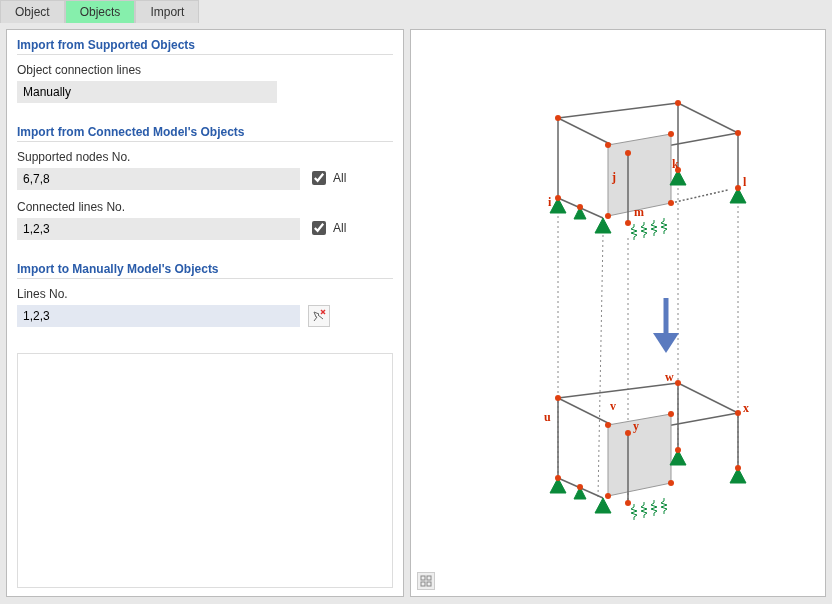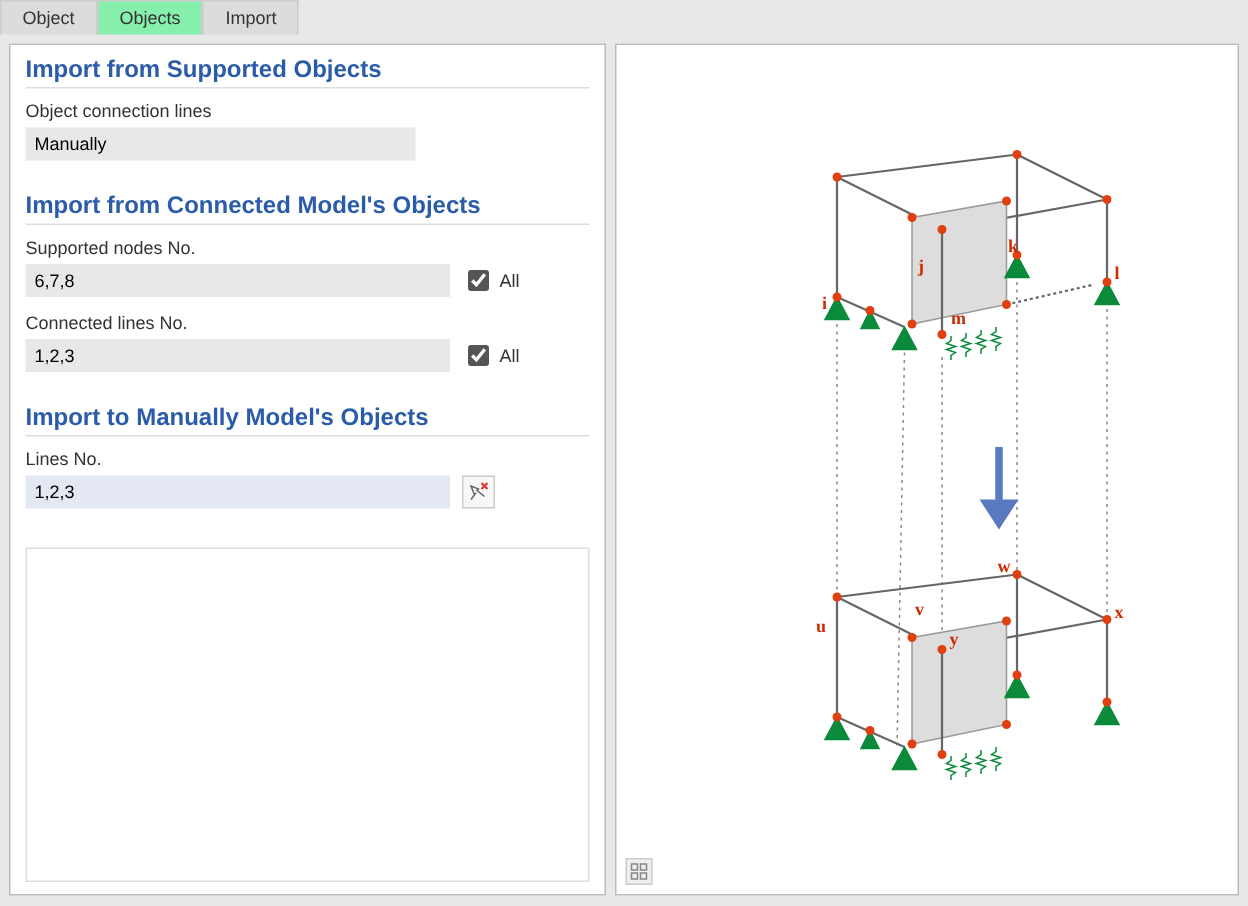--- a/index.html
+++ b/index.html
@@ -50,39 +50,39 @@
   }
   .panel-right {
     flex: 1;
     background: #fff;
     border: 1px solid #bbb;
     position: relative;
   }
   .section-header {
     color: #2a5caa;
     font-weight: 600;
-    font-size: 16px;
+    font-size: 12px;
     border-bottom: 1px solid #ddd;
     padding-bottom: 2px;
     margin-bottom: 8px;
   }
   .section { margin-bottom: 12px; }
   .field-row {
     display: flex;
     flex-direction: column;
     margin-bottom: 10px;
   }
   .field-label {
     font-size: 12px;
     color: #333;
     margin-bottom: 4px;
   }
   .field-controls {
     display: flex;
-    align-items: center;
+    align-items: flex-start;
     gap: 8px;
   }
   .input-box {
     background: #e8e8e8;
     border: none;
     padding: 4px 6px;
     font-size: 12px;
     font-family: inherit;
     width: 283px;
     height: 22px;

